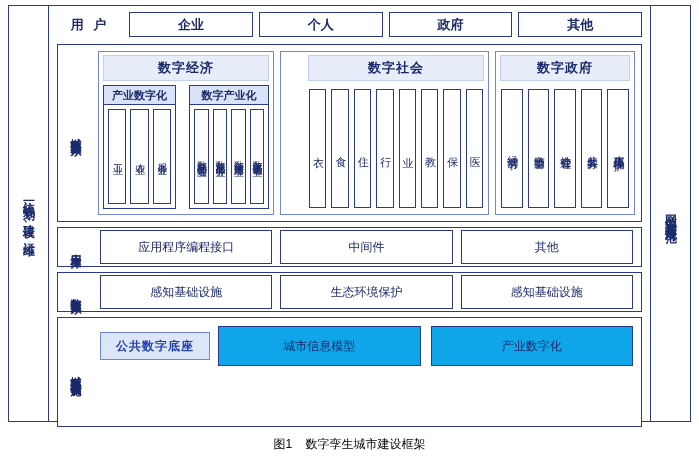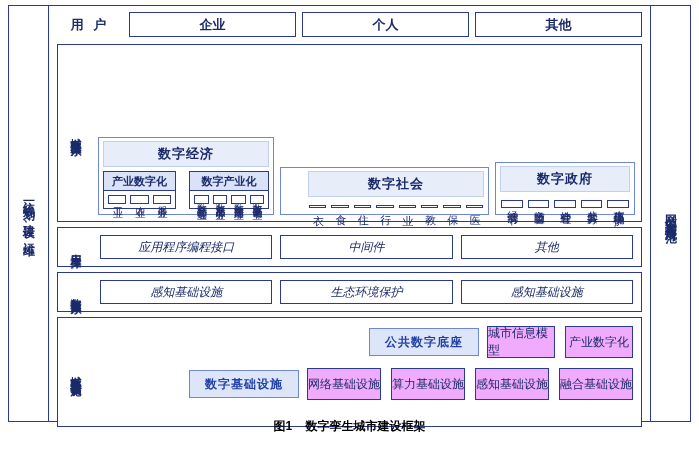--- a/index.html
+++ b/index.html
@@ -87,21 +87,21 @@
     margin-bottom: 5px;
   }
   .sec-label {
     width: 34px;
     flex: 0 0 34px;
     display: flex; align-items: center; justify-content: center;
     font-size: 11px; font-weight: bold; color: #1b2a6b;
     border-right: 0px;
   }
   .sec-label .vtext { letter-spacing: 1px; }
-  .sec-body { flex: 1; padding: 5px; align-items: flex-end; }
+  .sec-body { flex: 1; padding: 5px; }
 
   
   .app-sec { height: 178px; }
   .app-body { display: flex; gap: 6px; padding: 6px 6px; }
   .app-col {
     border: 1px solid #6f86d6;
     background: #fff;
     display: flex; flex-direction: column;
   }
   .col-de { flex: 0 0 176px; }
@@ -142,59 +142,58 @@
   .vcell .vtext { letter-spacing: 1px; font-weight: normal; }
 
   .plain-cells { flex: 1; display: flex; gap: 5px; padding: 4px 5px 6px 5px; }
   .plain-cells .vcell { font-size: 11px; }
 
   
   .row-sec { height: 40px; }
   .row-body { display: flex; gap: 8px; padding: 6px 8px; align-items: center; }
   .row-cell {
     flex: 1;
-    height: 24px;
+    height: 34px;
     border: 1px solid #2b3a8f;
     display: flex; align-items: center; justify-content: center;
     font-size: 12px; color: #1b2a6b;
     background: #fff;
-    font-style: italic;
   }
 
   
   .infra-sec { height: 110px; }
   .infra-body { padding: 8px 8px; display: flex; flex-direction: column; gap: 10px; }
   .infra-line { display: flex; align-items: center; gap: 8px; }
   .infra-tag {
     flex: 0 0 110px;
     height: 28px;
     background: #dde5f8;
     border: 1px solid #6f86d6;
     display: flex; align-items: center; justify-content: center;
     font-size: 12px; font-weight: bold; color: #2240a8;
     letter-spacing: 1px;
   }
   .infra-cells { flex: 1; display: flex; gap: 10px; }
   .infra-cell {
     flex: 1;
-    height: 32px;
+    height: 40px;
     border: 1px solid #2b3a8f;
     display: flex; align-items: center; justify-content: center;
     font-size: 12px; color: #1b2a6b;
-    background: #f0abfc;
+    background: #0ea5e9;
   }
 
   
   .caption {
     position: absolute;
-    left: 0; right: 0; top: 418px;
+    left: 0; right: 0; top: 436px;
     text-align: center;
     font-size: 12px;
     color: #000;
-    font-weight: bold;
+    font-weight: normal;
   }
   .caption .cap-num { margin-right: 10px; }
 </style>
 </head>
 <body>
 
 <div id="root">
 
   <div class="outer-frame">
 
@@ -205,20 +204,21 @@
     <div class="side-band side-right">
       <span class="vtext">网信安全与标准规范</span>
     </div>
 
     <div class="content">
 
       <div class="user-row">
         <div class="user-label">用 户</div>
         <div class="user-cell">企业</div>
         <div class="user-cell">个人</div>
+        <div class="user-cell">政府</div>
         <div class="user-cell">其他</div>
       </div>
 
       <div class="section app-sec">
         <div class="sec-label">
           <span class="vtext">城市数字应用体系</span>
         </div>
         <div class="sec-body app-body">
 
           <div class="app-col col-de">
@@ -341,29 +341,20 @@
         <div class="sec-body infra-body">
 
           <div class="infra-line">
             <div class="infra-tag">公共数字底座</div>
             <div class="infra-cells">
               <div class="infra-cell">城市信息模型</div>
               <div class="infra-cell">产业数字化</div>
             </div>
           </div>
 
-          <div class="infra-line">
-            <div class="infra-tag">数字基础设施</div>
-            <div class="infra-cells">
-              <div class="infra-cell">网络基础设施</div>
-              <div class="infra-cell">算力基础设施</div>
-              <div class="infra-cell">感知基础设施</div>
-              <div class="infra-cell">融合基础设施</div>
-            </div>
-          </div>
 
         </div>
       </div>
 
     </div>
   </div>
 
   <div class="caption">
     <span class="cap-num">图1</span>
     <span>数字孪生城市建设框架</span>

